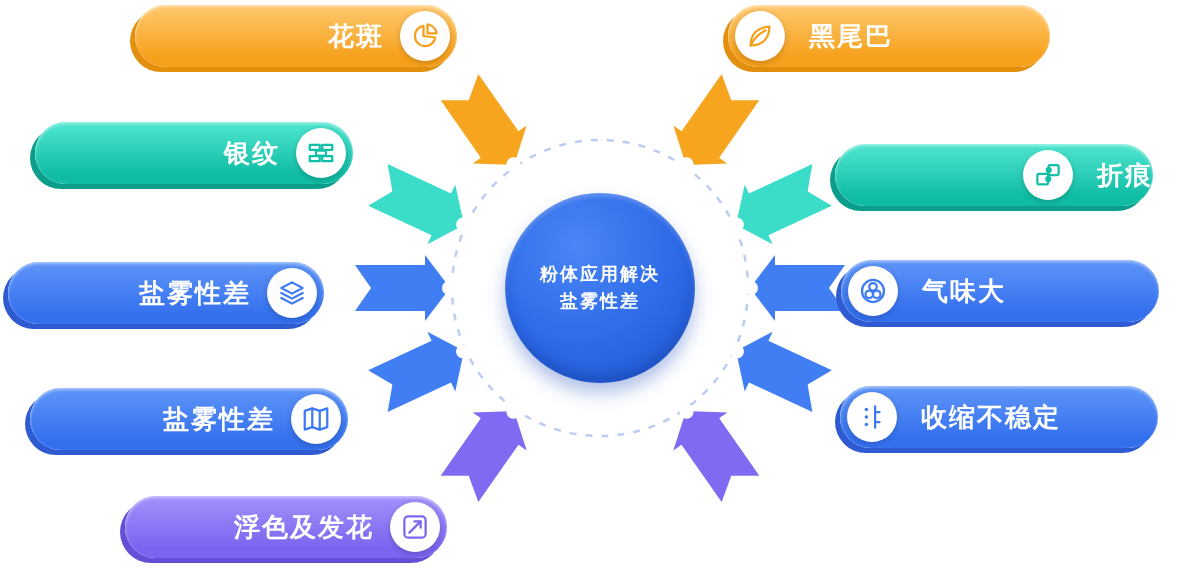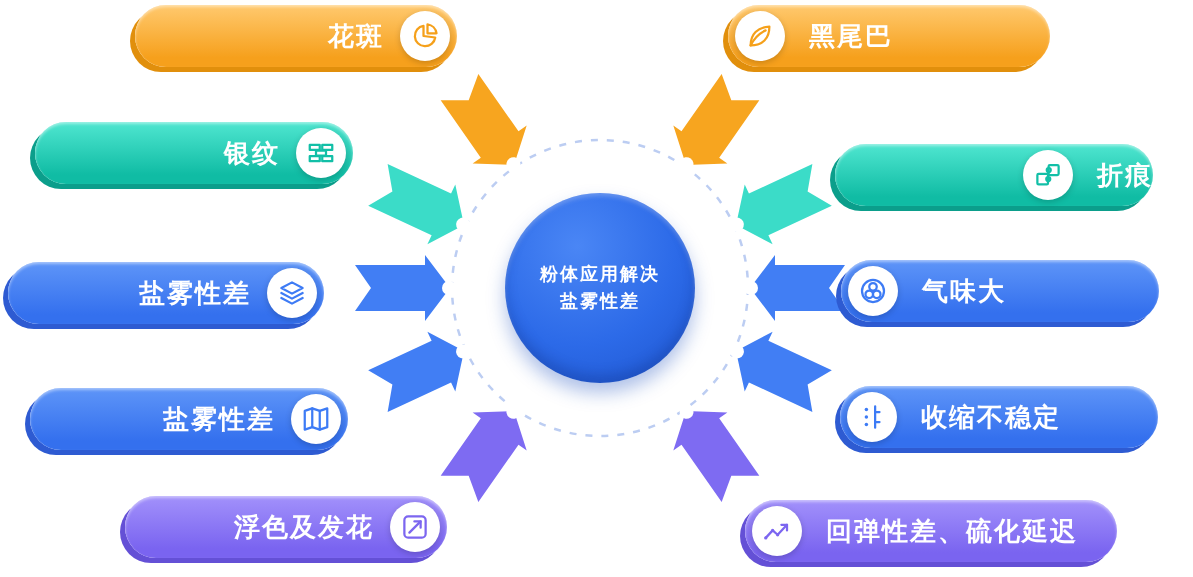--- a/index.html
+++ b/index.html
@@ -202,26 +202,14 @@
     <span class="pill-label">浮色及发花</span>
     <span class="icon-circle">
       <svg viewBox="0 0 24 24">
         <rect x="3.5" y="3.5" width="17" height="17" rx="3"></rect>
         <path d="M7.5 16.5 L16.5 7.5"></path>
         <path d="M11.5 7.5 H16.5 V12.5"></path>
       </svg>
     </span>
   </div>
 
-  <div class="pill right purple" style="left:745px;top:500px;width:372px;">
-    <span class="icon-circle">
-      <svg viewBox="0 0 24 24">
-        <path d="M3 17.5 L8.5 11.5 12.5 15 20 7"></path>
-        <path d="M15.5 7 H20 V11.5"></path>
-        <circle cx="3" cy="17.5" r="1.3" fill="currentColor" stroke="none"></circle>
-        <circle cx="8.5" cy="11.5" r="1.3" fill="currentColor" stroke="none"></circle>
-        <circle cx="12.5" cy="15" r="1.3" fill="currentColor" stroke="none"></circle>
-      </svg>
-    </span>
-    <span class="pill-label">回弹性差、硫化延迟</span>
-  </div>
 
 </div>
 
 </body></html>

